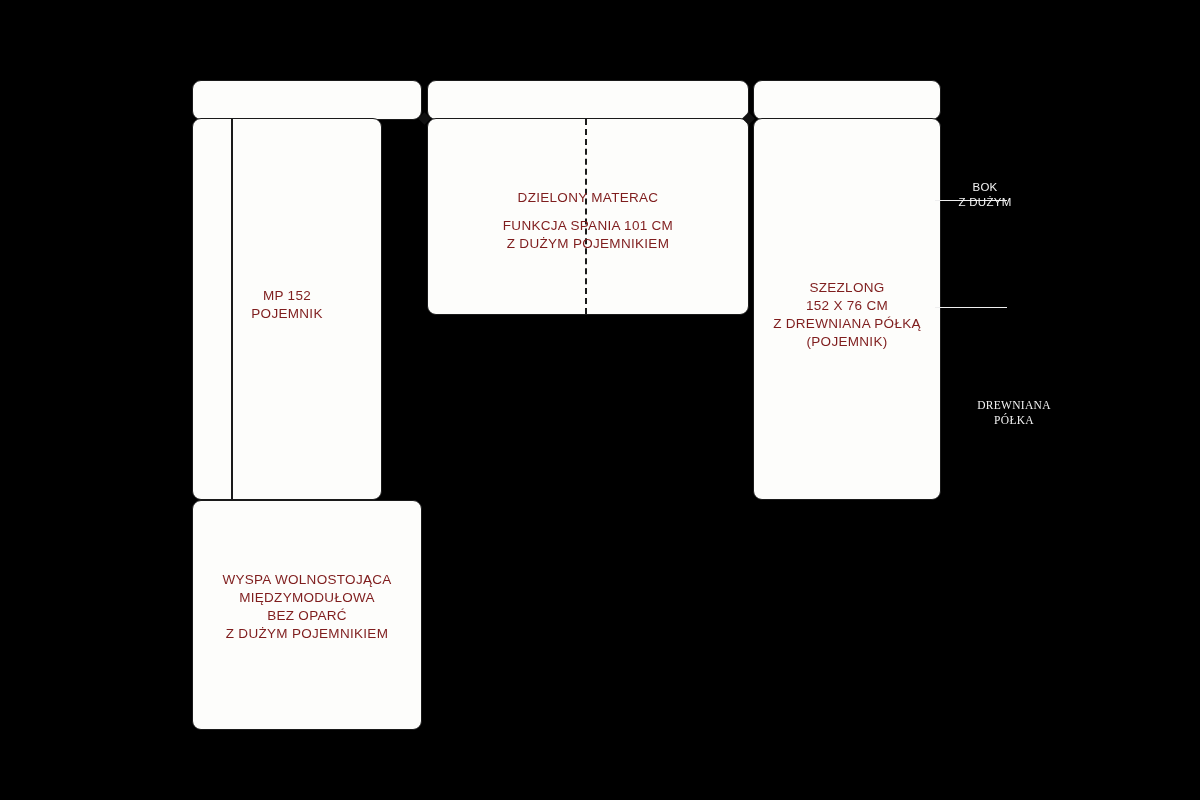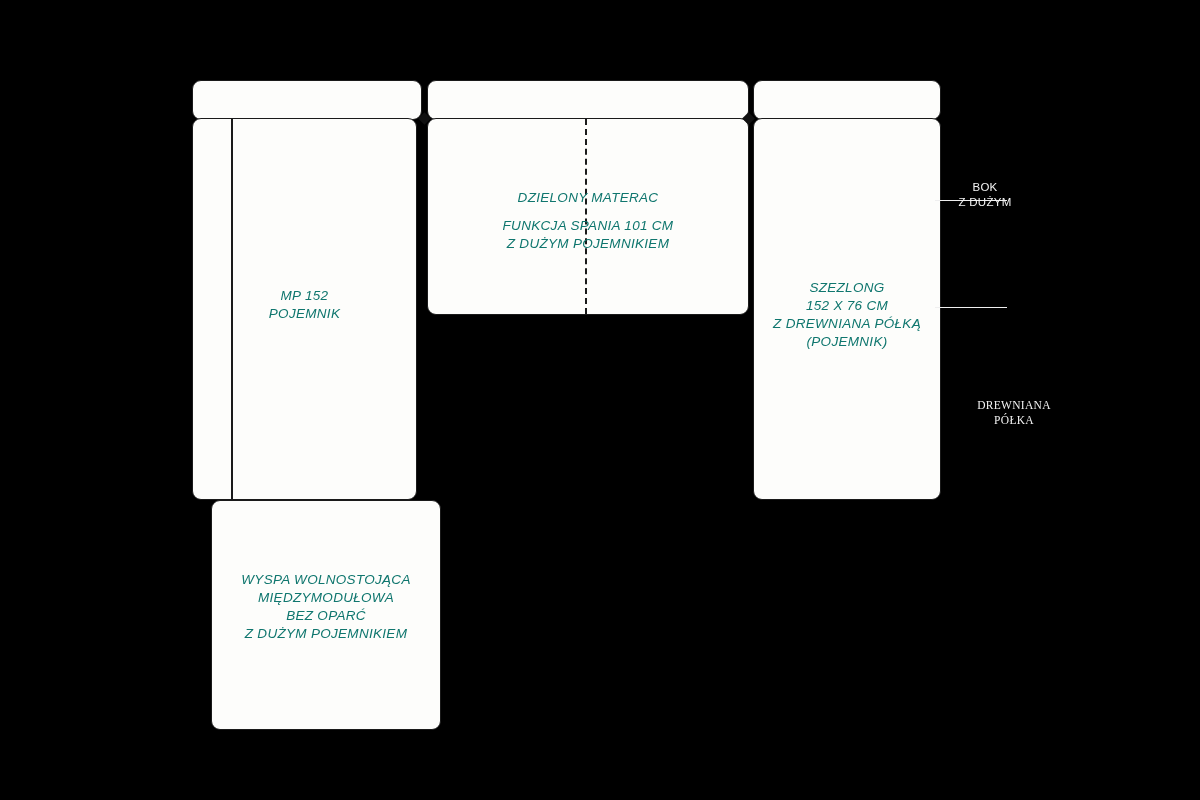--- a/index.html
+++ b/index.html
@@ -25,27 +25,26 @@
     box-sizing: border-box;
   }
   .backrest {
     border-radius: 9px;
   }
   .seat-label {
     position: absolute;
     left: 0;
     right: 0;
     text-align: center;
-    color: #0f766e;
+    color: #7f1d1d;
     font-size: 13.5px;
     line-height: 1.33;
     letter-spacing: 0.3px;
     white-space: pre-line;
     pointer-events: none;
-    font-style: italic;
   }
   .callout-label {
     position: absolute;
     color: #f2f2f2;
     font-size: 11.5px;
     line-height: 1.3;
     letter-spacing: 0.3px;
     text-align: center;
     white-space: pre-line;
   }
@@ -74,41 +73,41 @@
 </style>
 </head>
 <body>
 
 <div id="stage">
 
   <div class="module backrest" style="left:192px; top:80px; width:230px; height:40px;"></div>
   <div class="module backrest" style="left:427px; top:80px; width:322px; height:40px;"></div>
   <div class="module backrest" style="left:753px; top:80px; width:188px; height:40px;"></div>
 
-  <div class="module" style="left:192px; top:118px; width:225px; height:382px;">
+  <div class="module" style="left:192px; top:118px; width:190px; height:382px;">
     <div class="divider-solid" style="left:38px; top:0; height:100%;"></div>
     <div class="seat-label" style="top:168px;">MP 152
 POJEMNIK</div>
   </div>
 
   <div class="module" style="left:427px; top:118px; width:322px; height:197px;">
     <div class="divider-dashed" style="left:157px; top:0; height:100%;"></div>
     <div class="seat-label" style="top:70px;">DZIELONY MATERAC</div>
     <div class="seat-label" style="top:98px;">FUNKCJA SPANIA 101 CM
 Z DUŻYM POJEMNIKIEM</div>
   </div>
 
   <div class="module" style="left:753px; top:118px; width:188px; height:382px;">
     <div class="seat-label" style="top:160px;">SZEZLONG
 152 X 76 CM
 Z DREWNIANA PÓŁKĄ
 (POJEMNIK)</div>
   </div>
 
-  <div class="module" style="left:192px; top:500px; width:230px; height:230px;margin-left:19px;">
+  <div class="module" style="left:192px; top:500px; width:230px; height:230px;">
     <div class="seat-label" style="top:70px;">WYSPA WOLNOSTOJĄCA
 MIĘDZYMODUŁOWA
 BEZ OPARĆ
 Z DUŻYM POJEMNIKIEM</div>
   </div>
 
   <div class="joint-dot" style="left:420px; top:114px;"></div>
   <div class="joint-dot" style="left:744px; top:114px;"></div>
 
   <div class="callout-line" style="left:935px; top:200px; width:72px;"></div>

